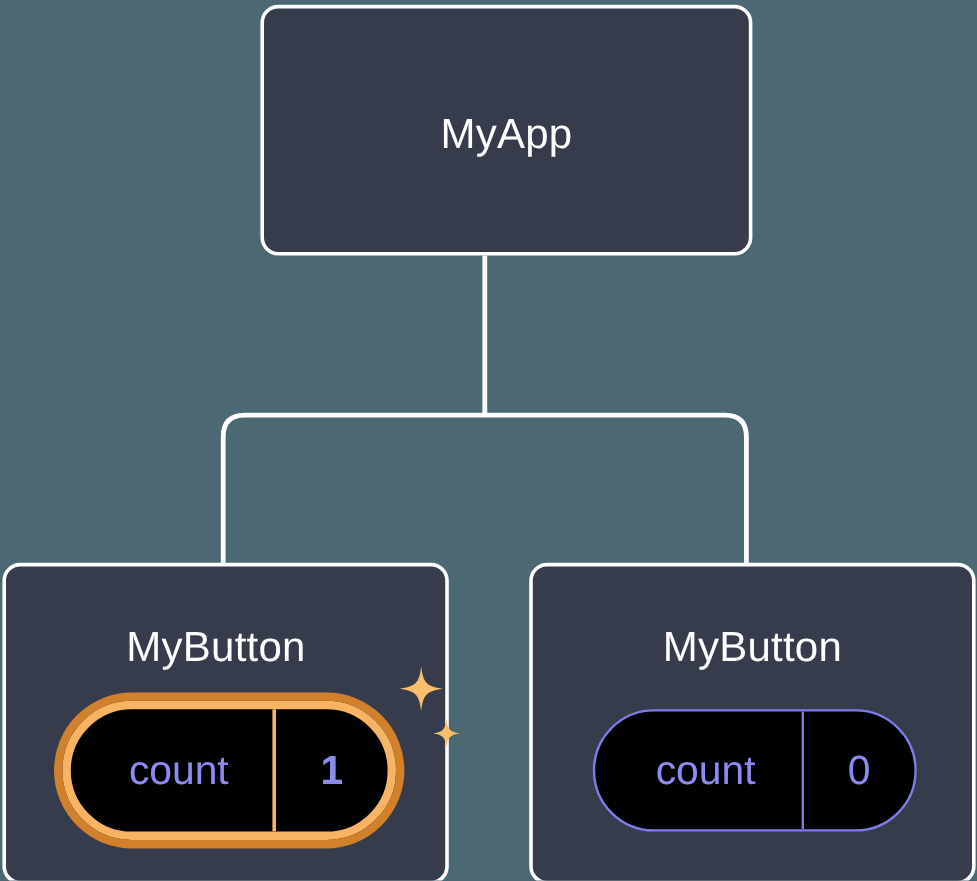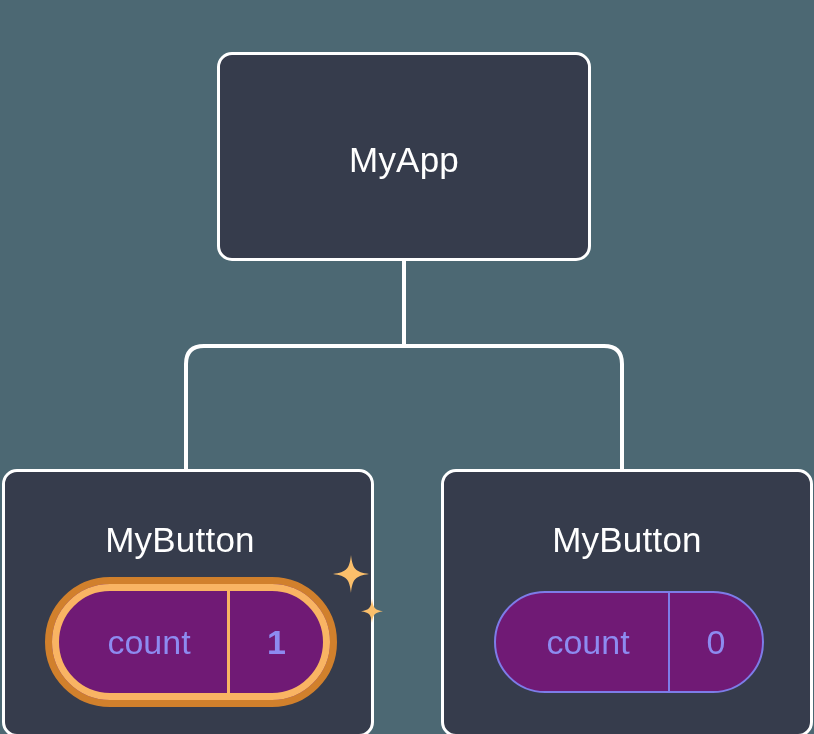--- a/index.html
+++ b/index.html
@@ -30,23 +30,22 @@
   .node {
     position: absolute;
     box-sizing: border-box;
     background: #363c4c;
     border: 3px solid #ffffff;
     border-radius: 15px;
   }
   .node-root {
     left: 217px;
     top: 4px;
-    width: 374px;
+    width: 410px;
     height: 209px;
-    margin-top: 48px;
   }
   .node-child-left {
     left: 2px;
     top: 469px;
     width: 372px;
     height: 268px;
   }
   .node-child-right {
     left: 441px;
     top: 469px;
@@ -80,21 +79,21 @@
   .pill-wrap {
     position: absolute;
     display: flex;
     align-items: center;
   }
   .pill {
     box-sizing: border-box;
     display: flex;
     align-items: stretch;
     border-radius: 999px;
-    background: #701a75;
+    background: #000000;
   }
   .pill-key, .pill-val {
     display: flex;
     align-items: center;
     justify-content: center;
     font-size: 34px;
     font-weight: 400;
     line-height: 1;
     white-space: nowrap;
   }

